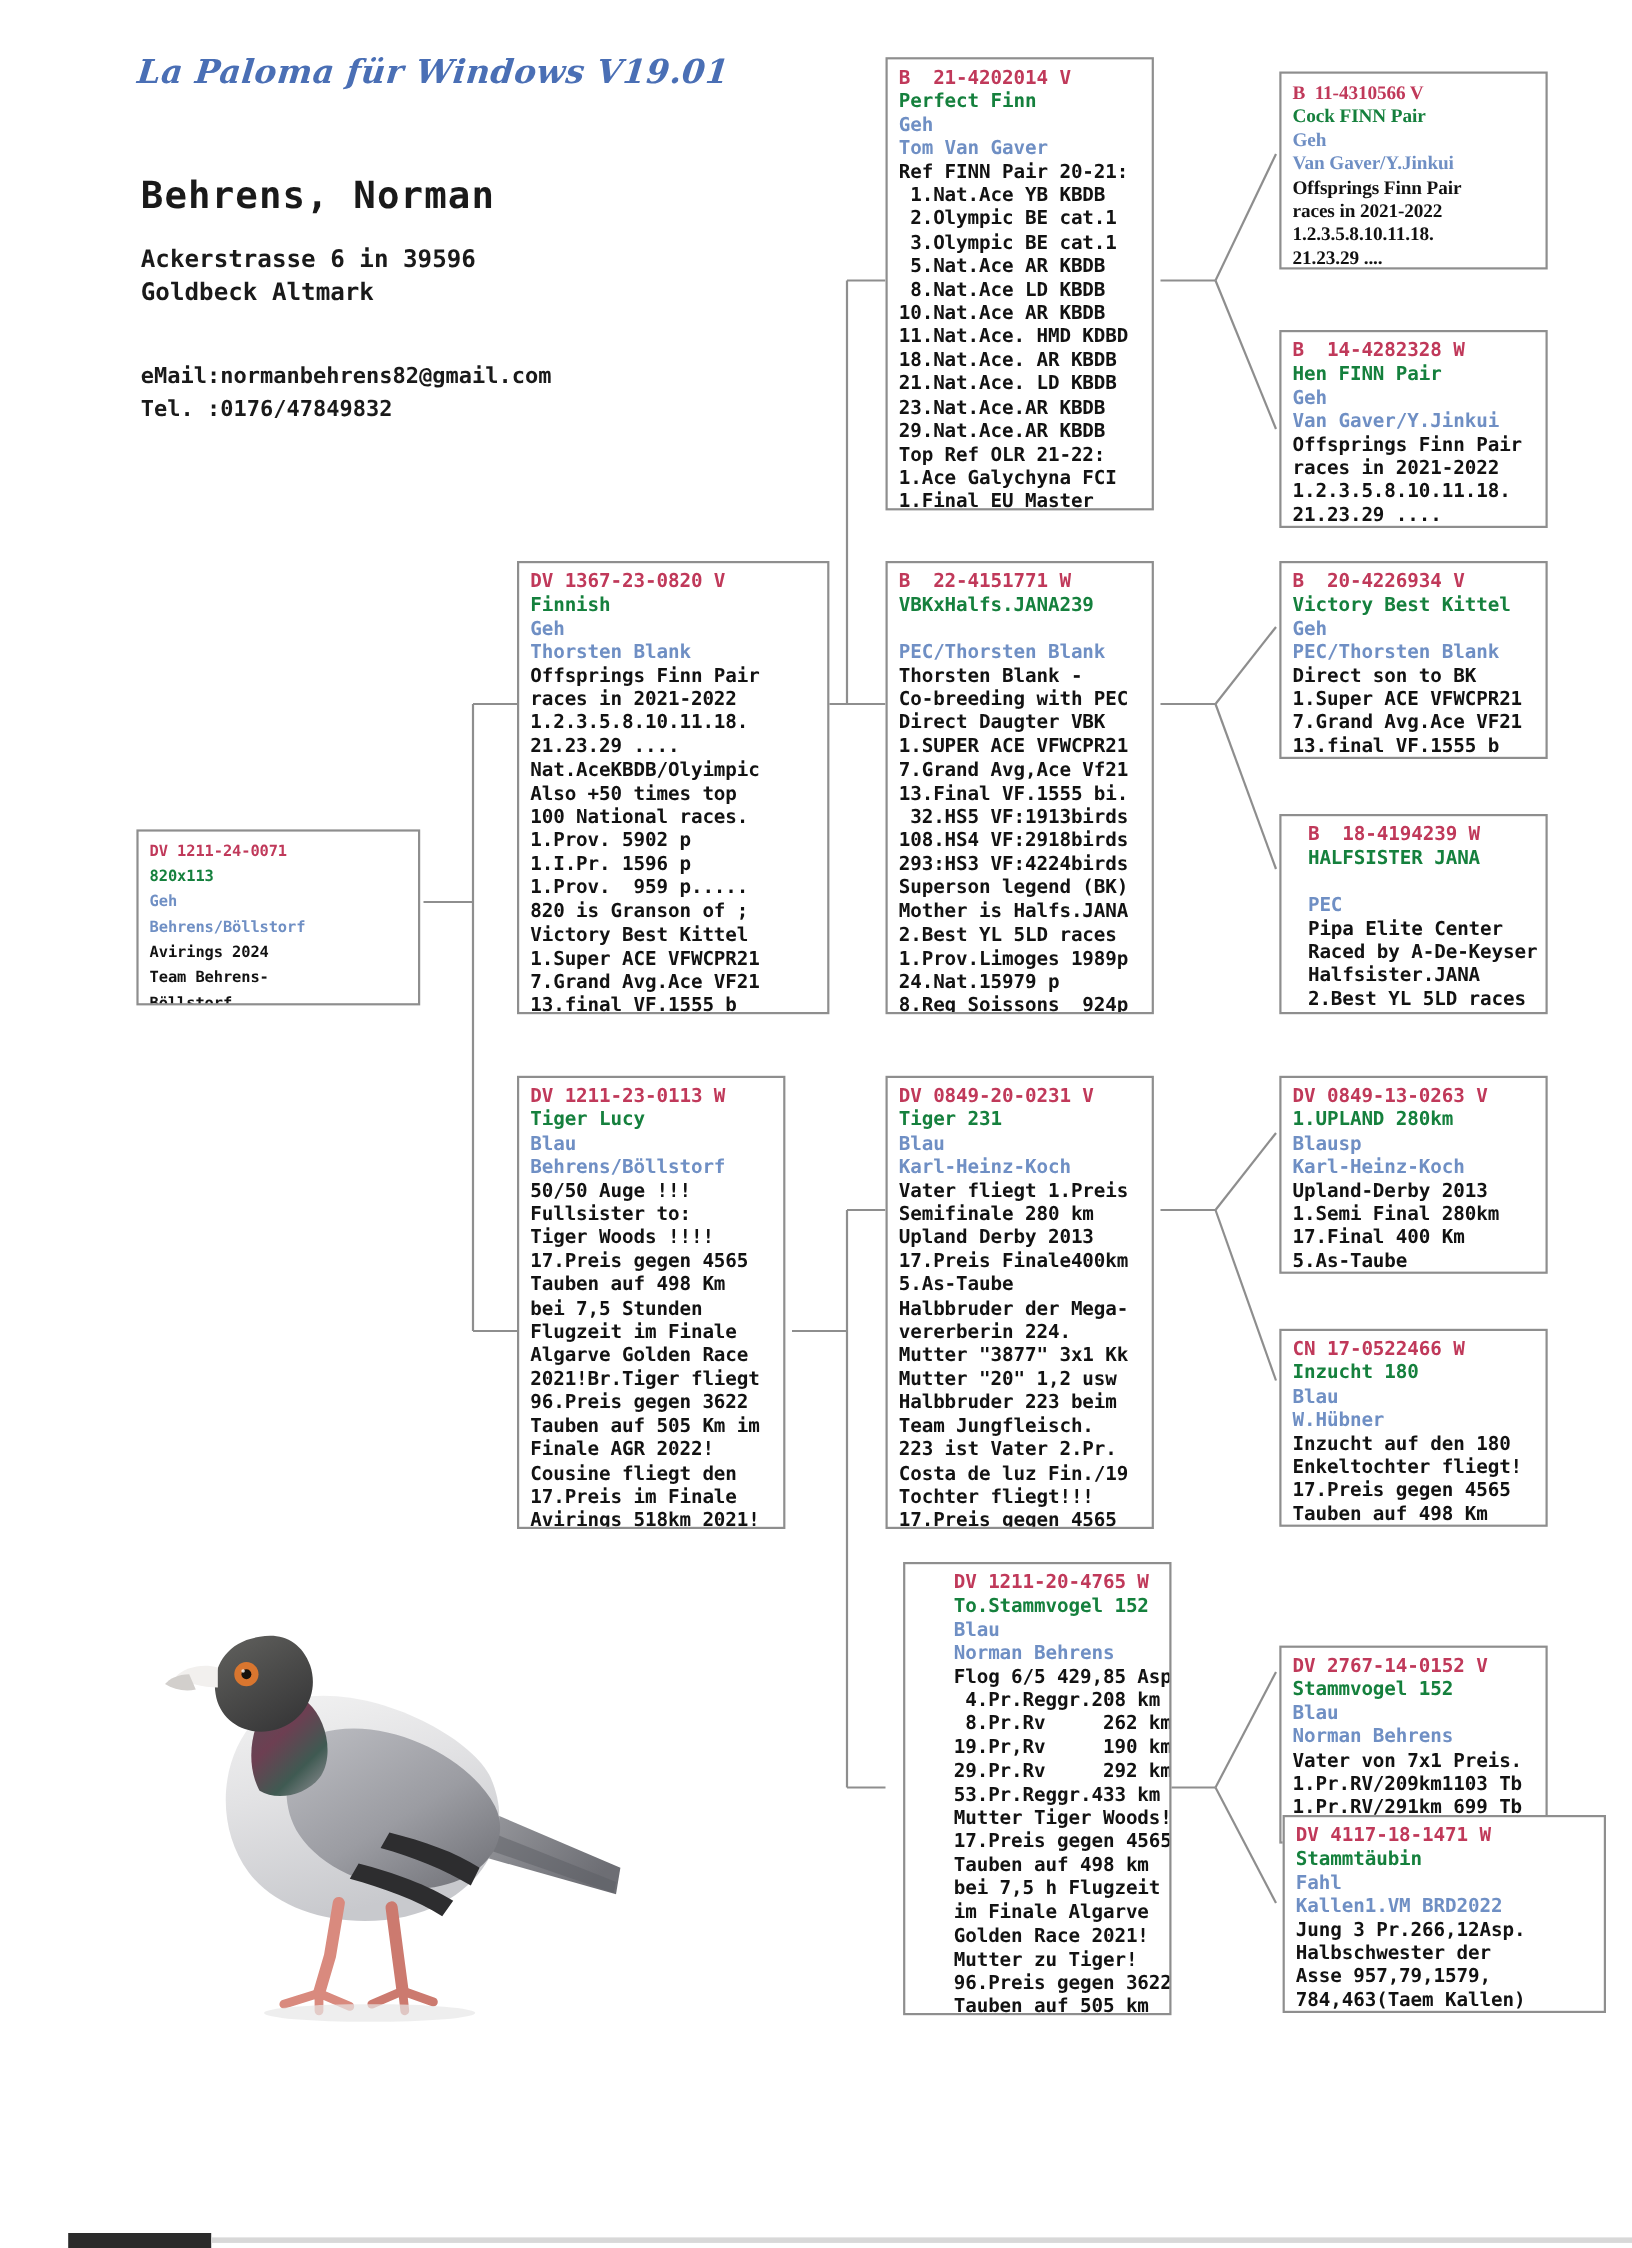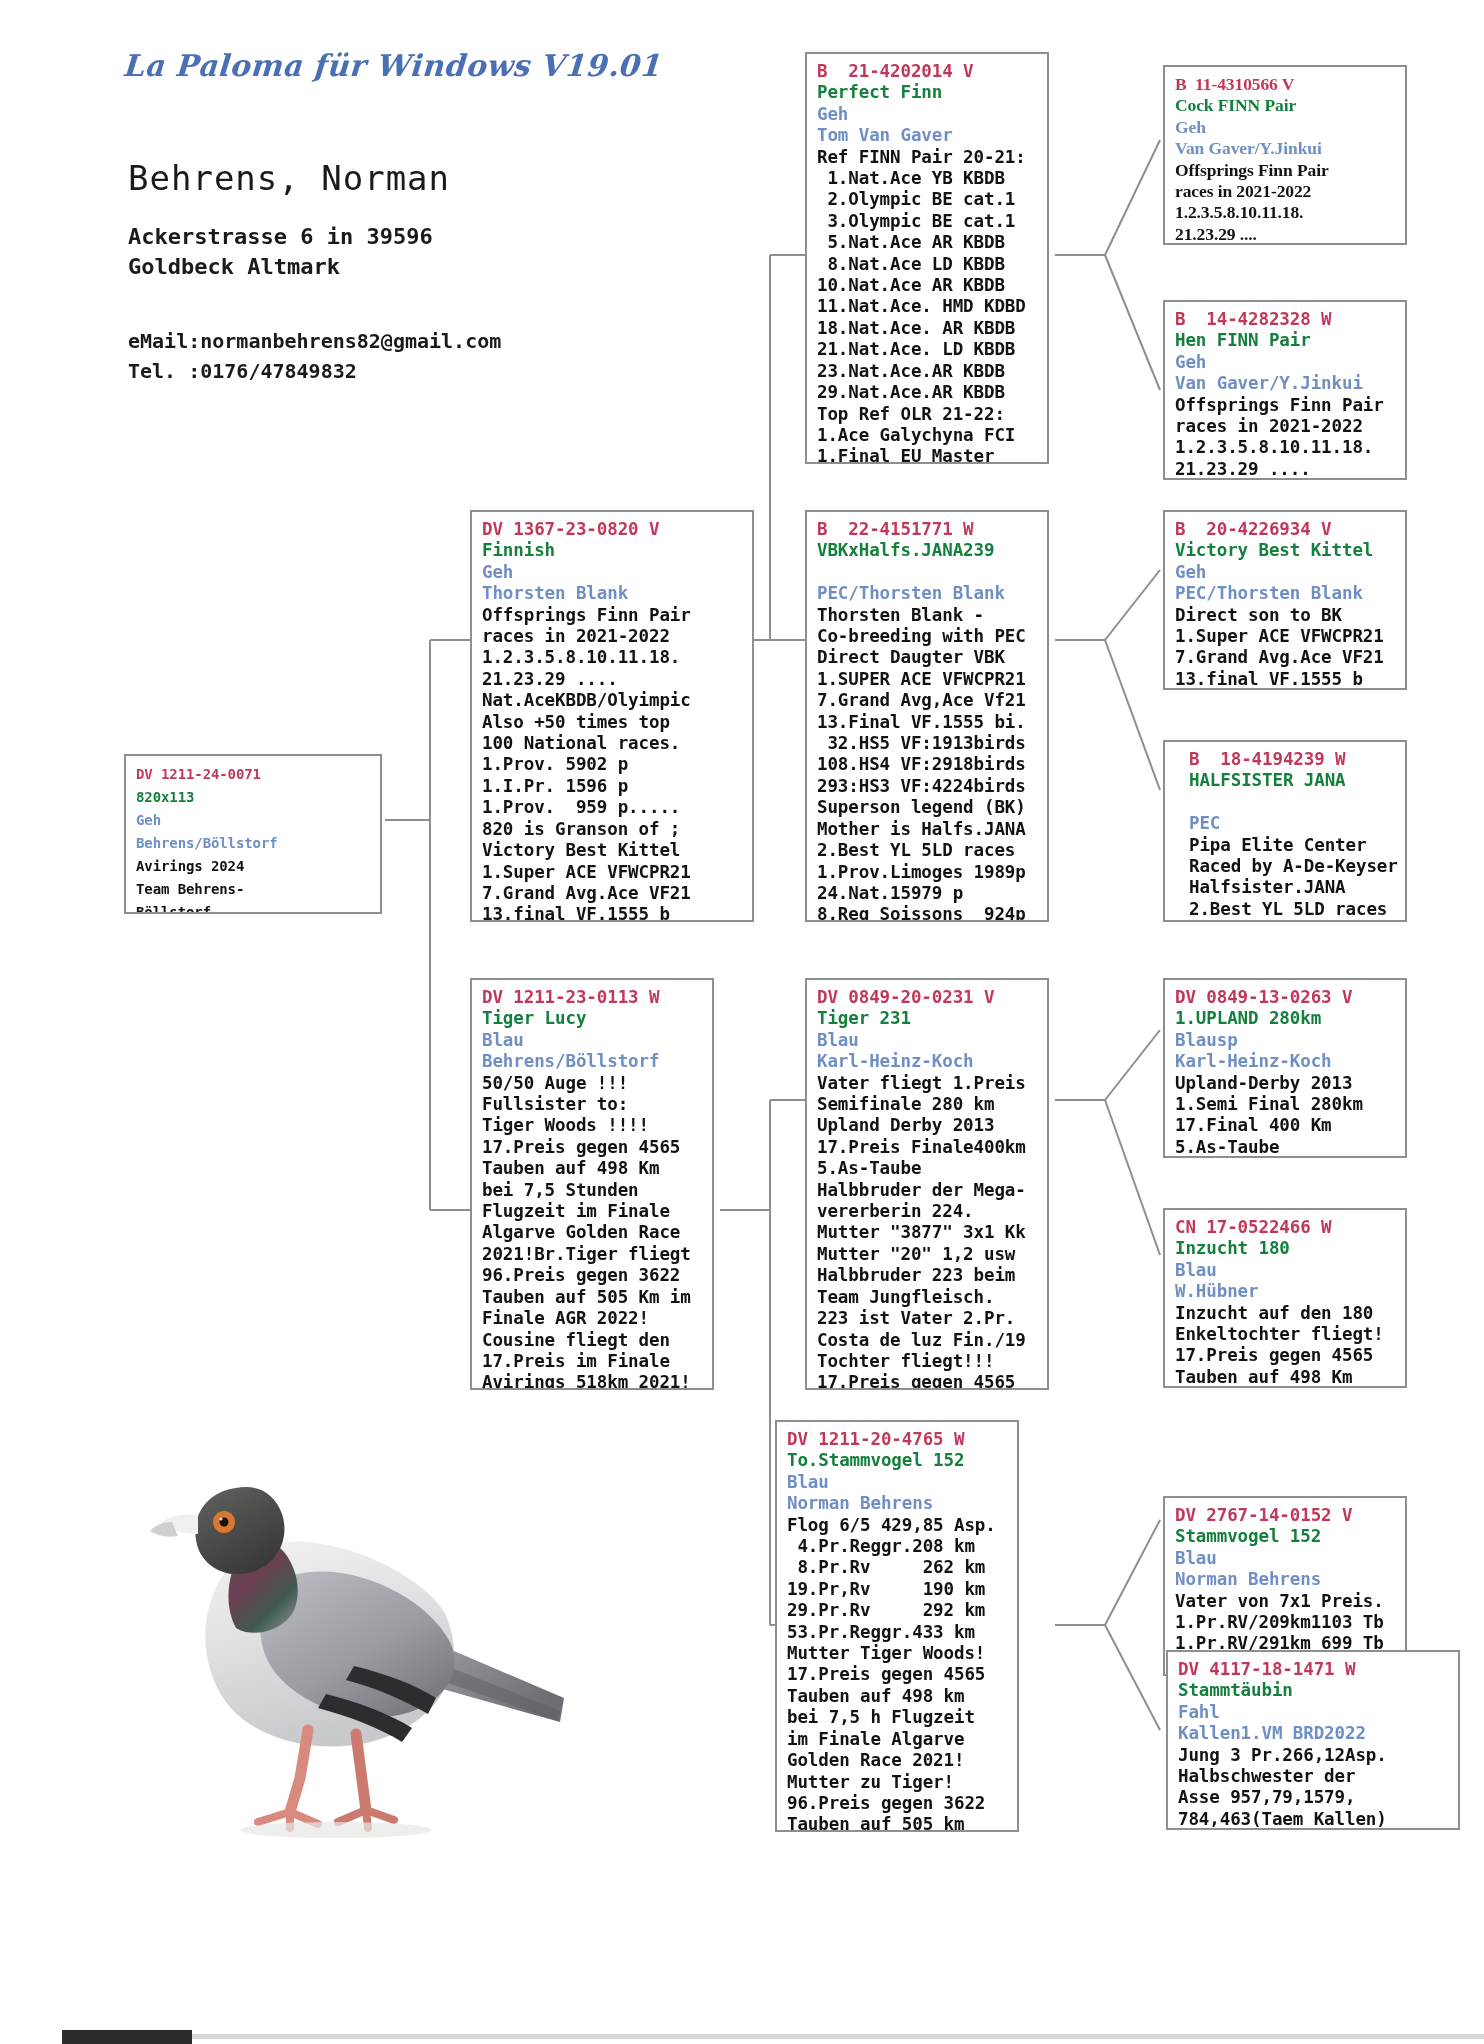--- a/index.html
+++ b/index.html
@@ -13,21 +13,21 @@
   
   .logo{
     position:absolute;left:125px;top:48px;
     font-family:"DejaVu Serif","Liberation Serif",serif;
     font-style:italic;font-weight:bold;font-size:30px;
     color:#4a6fb5;letter-spacing:.5px;white-space:nowrap;
     transform:skewX(-6deg);
   }
   .owner-name{
     position:absolute;left:128px;top:158px;
-    font-size:34px;font-weight:normal;color:#1a1a1a;letter-spacing:1px;white-space:nowrap;
+    font-size:34px;font-weight:bold;color:#1a1a1a;letter-spacing:1px;white-space:nowrap;
   }
   .owner-addr{
     position:absolute;left:128px;top:222px;
     font-size:22px;font-weight:bold;color:#1a1a1a;line-height:30px;white-space:pre;
   }
   .owner-contact{
     position:absolute;left:128px;top:326px;
     font-size:20px;font-weight:bold;color:#1a1a1a;line-height:30px;white-space:pre;
   }
 
@@ -223,21 +223,21 @@
 Mutter "3877" 3x1 Kk
 Mutter "20" 1,2 usw
 Halbbruder 223 beim
 Team Jungfleisch.
 223 ist Vater 2.Pr.
 Costa de luz Fin./19
 Tochter fliegt!!!
 17.Preis gegen 4565</div>
   </div>
 
-  <div class="pbox" style="left:775px;top:1420px;width:244px;height:412px;">
+  <div class="pbox" style="left:821px;top:1420px;width:244px;height:412px;padding-left:44px;">
     <div class="ln c-ring">DV 1211-20-4765 W</div>
     <div class="ln c-name">To.Stammvogel 152</div>
     <div class="ln c-color">Blau</div>
     <div class="ln c-breeder">Norman Behrens</div>
     <div class="ln c-text">Flog 6/5 429,85 Asp.
  4.Pr.Reggr.208 km
  8.Pr.Rv     262 km
 19.Pr,Rv     190 km
 29.Pr.Rv     292 km
 53.Pr.Reggr.433 km

